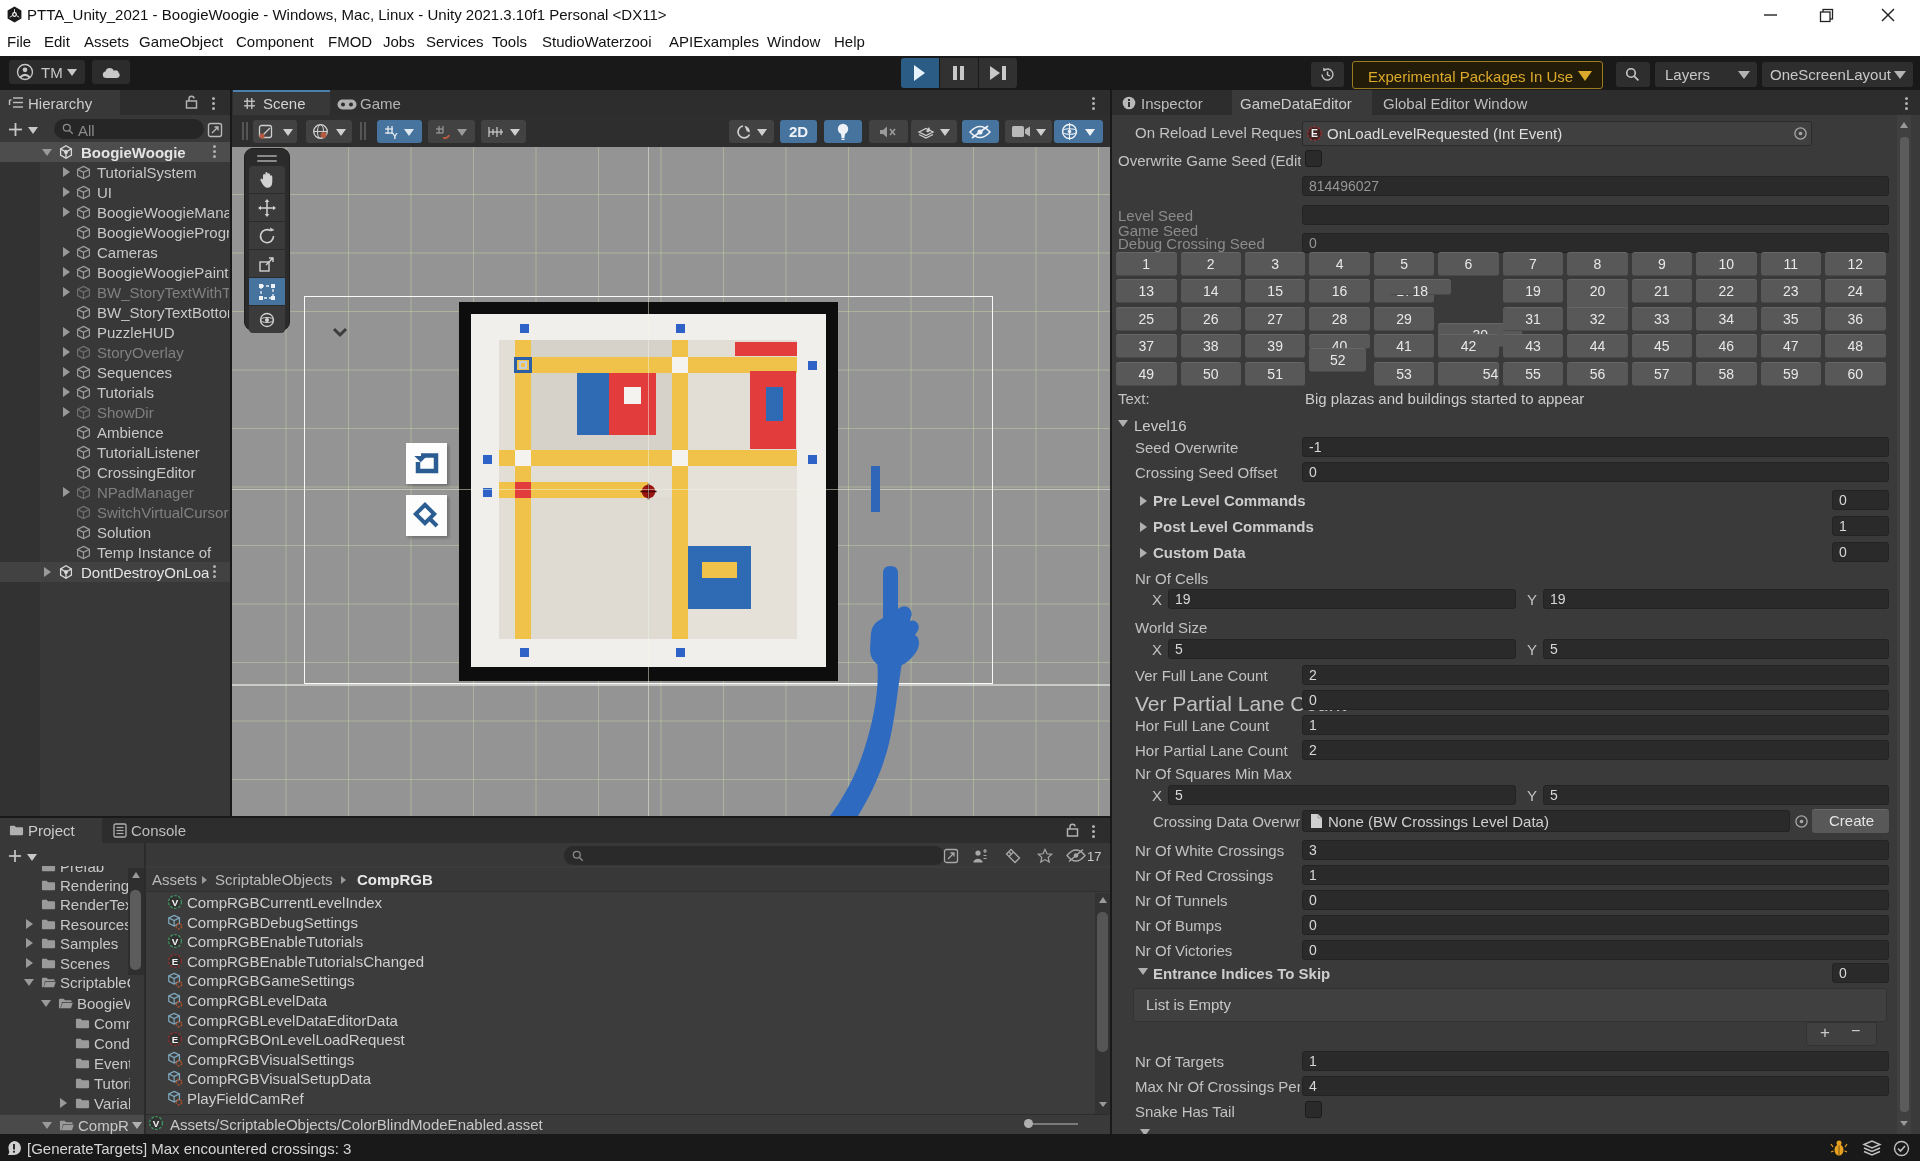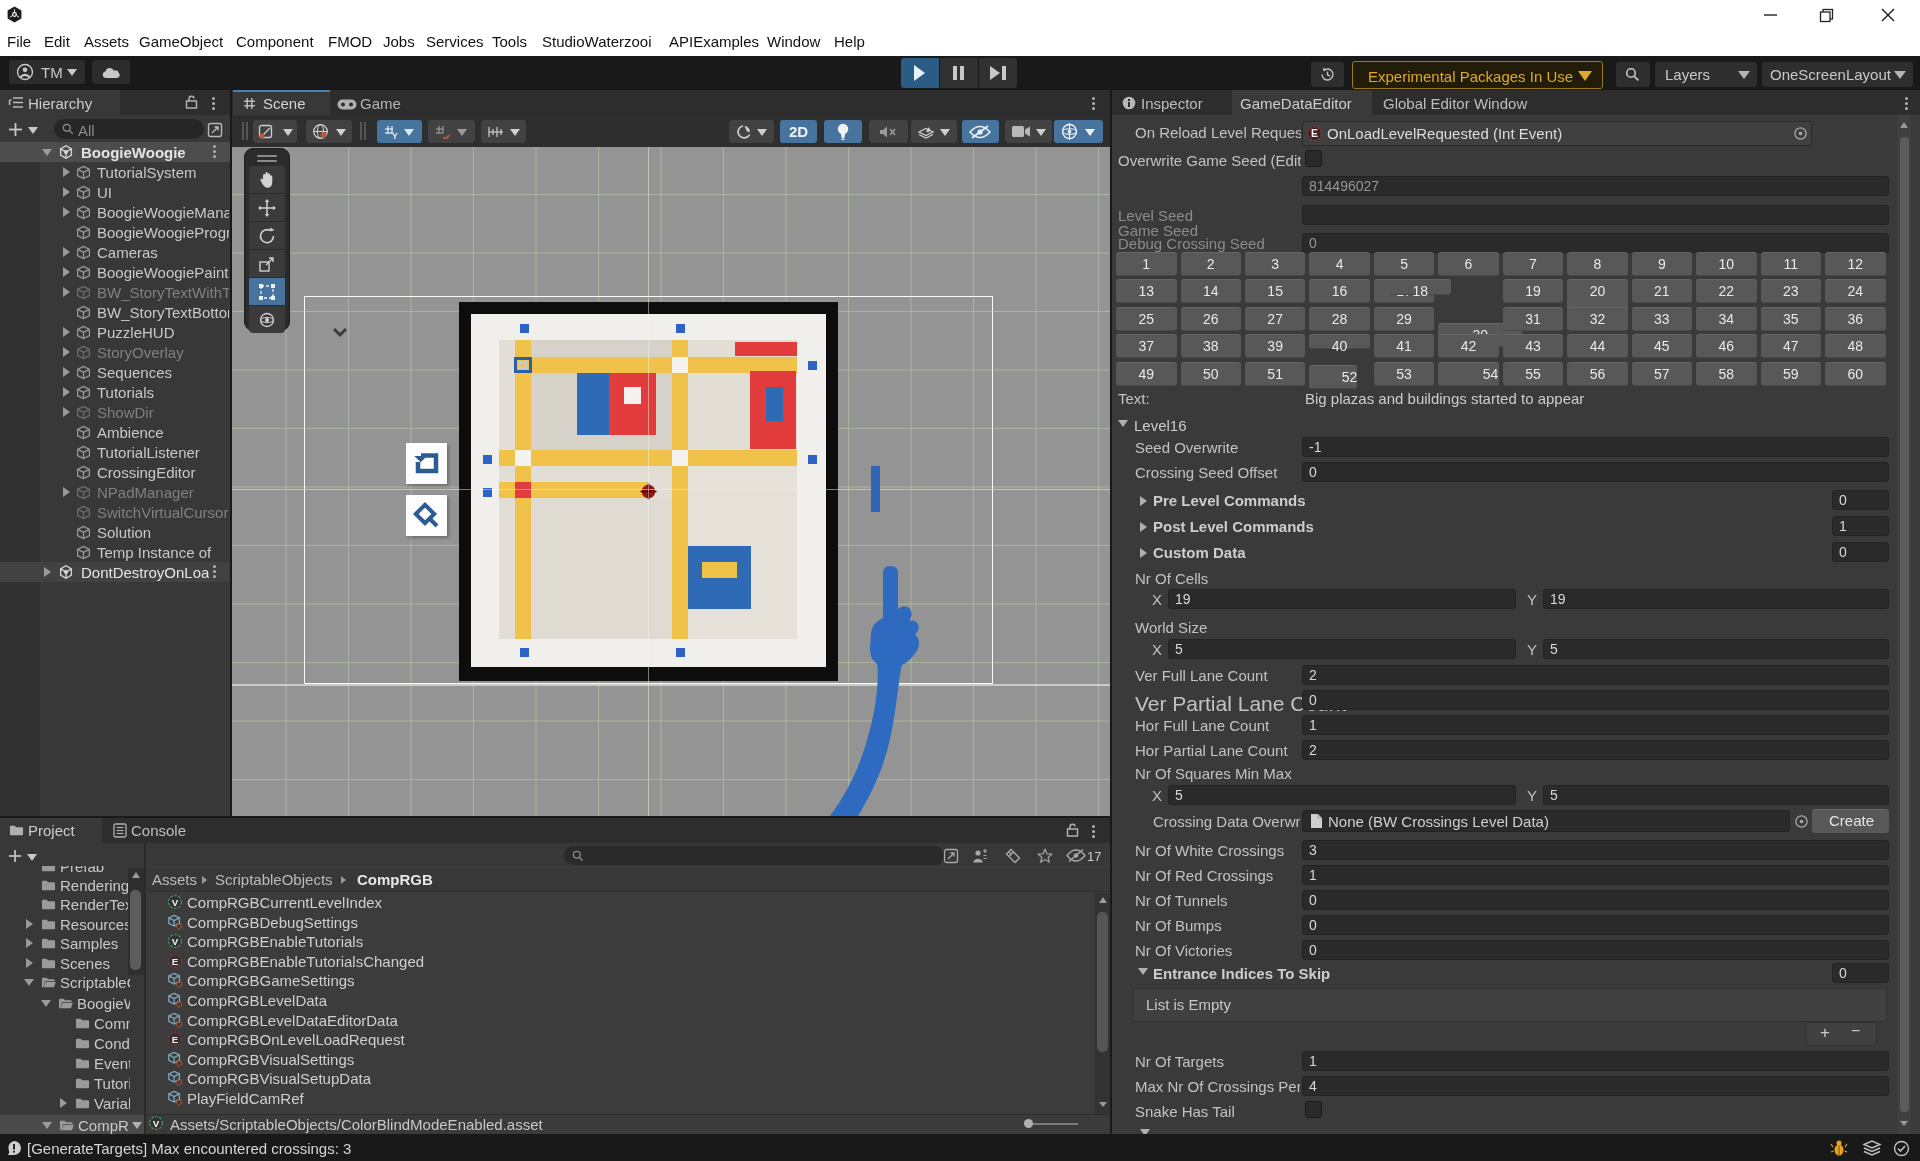--- a/index.html
+++ b/index.html
@@ -25,20 +25,21 @@
       </g>
       <g fill="#1a1a1a">
         <circle cx="16" cy="16" r="2.2"></circle>
       </g>
       <g stroke="#ffffff" stroke-width="1.6">
         <line x1="16" y1="11.5" x2="16" y2="6"></line>
         <line x1="12" y1="18.2" x2="7" y2="21.2"></line>
         <line x1="20" y1="18.2" x2="25" y2="21.2"></line>
       </g>
     </svg>
+<div class="txt" style="left:27px;top:6px;font-size:15px;color:#111111;">PTTA_Unity_2021 - BoogieWoogie - Windows, Mac, Linux - Unity 2021.3.10f1 Personal &lt;DX11&gt;</div>
 <svg style="left:1762px;top:8px" width="150" height="14" viewBox="0 0 150 14">
       <line x1="2" y1="7" x2="15" y2="7" stroke="#222" stroke-width="1.4"></line>
       <rect x="61" y="1.5" width="9.5" height="9.5" fill="none" stroke="#222" stroke-width="1.3"></rect>
       <rect x="58.5" y="4" width="9.5" height="9.5" fill="#fff" stroke="#222" stroke-width="1.3"></rect>
       <line x1="120" y1="1" x2="132" y2="13" stroke="#222" stroke-width="1.4"></line>
       <line x1="132" y1="1" x2="120" y2="13" stroke="#222" stroke-width="1.4"></line>
     </svg>
 <div class="txt" style="left:7px;top:33px;font-size:15px;color:#111111;">File</div>
 <div class="txt" style="left:44px;top:33px;font-size:15px;color:#111111;">Edit</div>
 <div class="txt" style="left:84px;top:33px;font-size:15px;color:#111111;">Assets</div>
@@ -713,21 +714,21 @@
 <div class="nbtn" style="left:1438.2px;top:334.2px;width:60.5px;height:24px;line-height:22px;">42</div>
 <div class="nbtn" style="left:1502.7px;top:334.2px;width:60.5px;height:24px;line-height:22px;">43</div>
 <div class="nbtn" style="left:1567.2px;top:334.2px;width:60.5px;height:24px;line-height:22px;">44</div>
 <div class="nbtn" style="left:1631.6px;top:334.2px;width:60.5px;height:24px;line-height:22px;">45</div>
 <div class="nbtn" style="left:1696.1px;top:334.2px;width:60.5px;height:24px;line-height:22px;">46</div>
 <div class="nbtn" style="left:1760.5px;top:334.2px;width:60.5px;height:24px;line-height:22px;">47</div>
 <div class="nbtn" style="left:1825.0px;top:334.2px;width:60.5px;height:24px;line-height:22px;">48</div>
 <div class="nbtn" style="left:1116.0px;top:361.6px;width:60.5px;height:24px;line-height:22px;">49</div>
 <div class="nbtn" style="left:1180.5px;top:361.6px;width:60.5px;height:24px;line-height:22px;">50</div>
 <div class="nbtn" style="left:1244.9px;top:361.6px;width:60.5px;height:24px;line-height:22px;">51</div>
-<div class="nbtn" style="left:1309.3px;top:365px;width:48px;height:24px;line-height:22px;text-align:right;">52</div>
+<div class="nbtn" style="left:1309.3px;top:348px;width:57px;height:24px;line-height:22px;">52</div>
 <div class="nbtn" style="left:1373.8px;top:361.6px;width:60.5px;height:24px;line-height:22px;">53</div>
 <div class="nbtn" style="left:1438.2px;top:361.6px;width:60.5px;height:24px;line-height:22px;padding-left:44px;">54</div>
 <div class="nbtn" style="left:1502.7px;top:361.6px;width:60.5px;height:24px;line-height:22px;">55</div>
 <div class="nbtn" style="left:1567.2px;top:361.6px;width:60.5px;height:24px;line-height:22px;">56</div>
 <div class="nbtn" style="left:1631.6px;top:361.6px;width:60.5px;height:24px;line-height:22px;">57</div>
 <div class="nbtn" style="left:1696.1px;top:361.6px;width:60.5px;height:24px;line-height:22px;">58</div>
 <div class="nbtn" style="left:1760.5px;top:361.6px;width:60.5px;height:24px;line-height:22px;">59</div>
 <div class="nbtn" style="left:1825.0px;top:361.6px;width:60.5px;height:24px;line-height:22px;">60</div>
 <div class="txt" style="left:1118px;top:390px;font-size:15px;color:#c2c2c2;">Text:</div>
 <div class="txt" style="left:1305px;top:390px;font-size:15px;color:#cccccc;">Big plazas and buildings started to appear</div>

